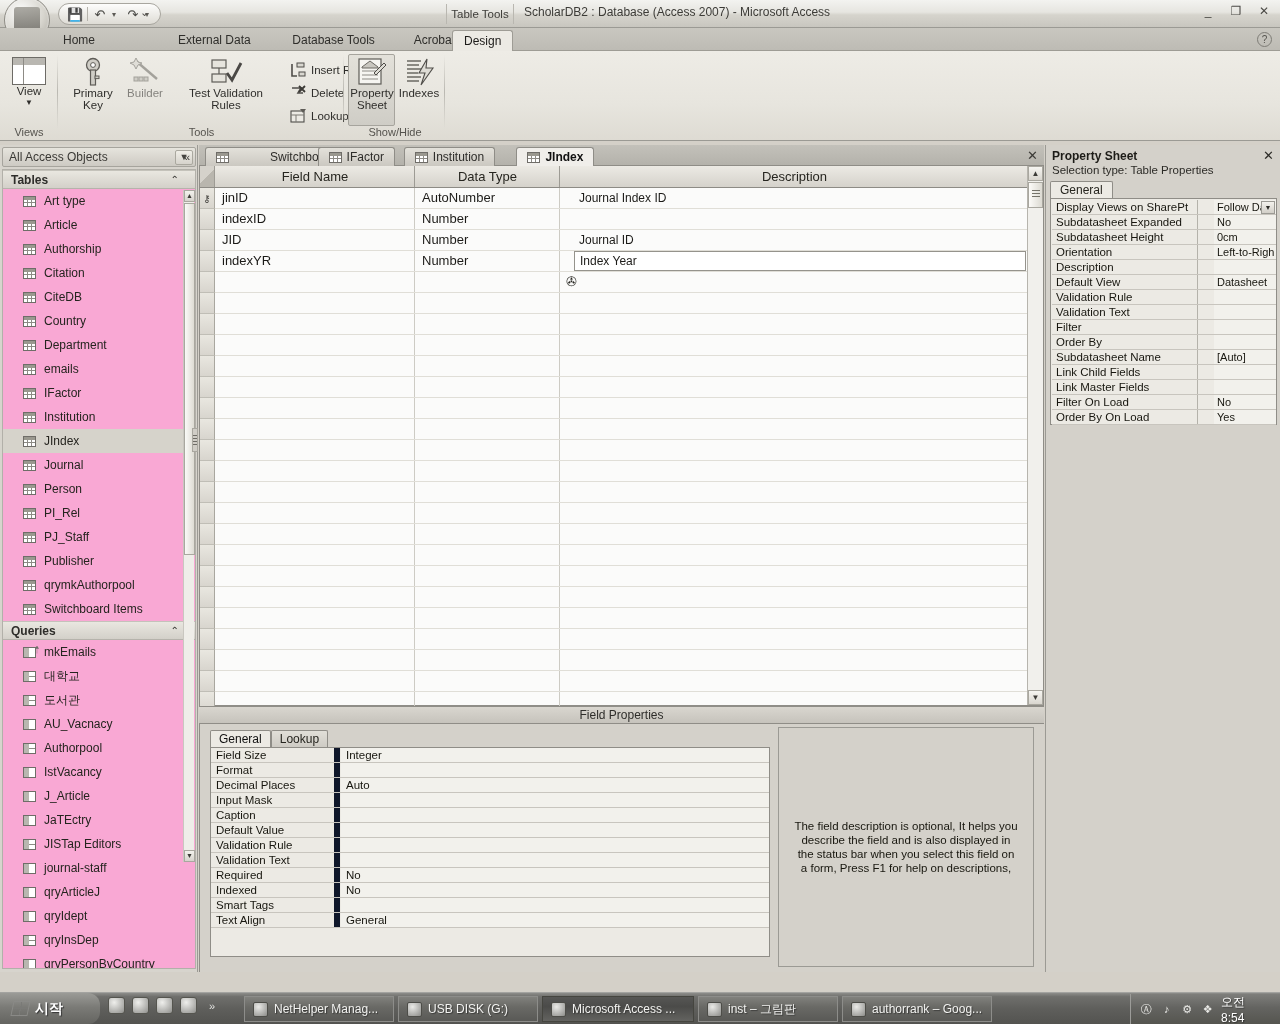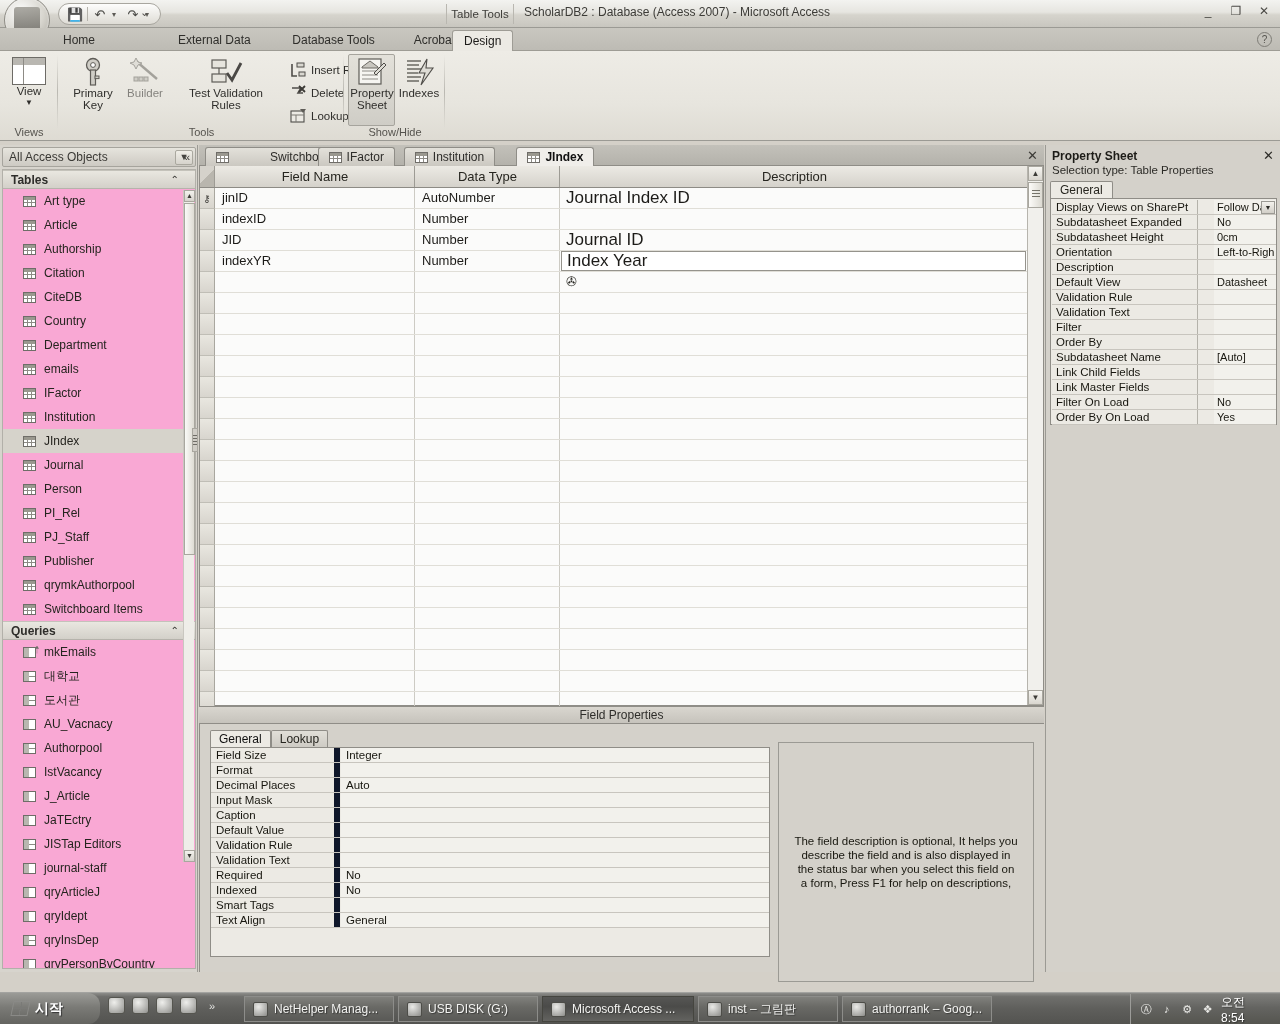--- a/index.html
+++ b/index.html
@@ -247,22 +247,22 @@
     position:absolute;left:0;top:0;width:15px;height:21px;
     background:linear-gradient(to bottom,#e9e7e0,#d8d5ce);
     border-right:1px solid #a9a79f;border-bottom:1px solid #c0beb6;
     display:flex;align-items:center;justify-content:center;
     font-size:10px;color:#3c3b37;
   }
   .cfield{position:absolute;left:16px;top:0;width:199px;height:20px;line-height:20px;
           padding-left:6px;font-size:13px;color:#1c1b18;border-right:1px solid #cdcbc4;}
   .ctype{position:absolute;left:216px;top:0;width:144px;height:20px;line-height:20px;
          padding-left:6px;font-size:13px;color:#1c1b18;border-right:1px solid #cdcbc4;}
-  .cdesc{position:absolute;left:361px;top:0;right:17px;height:20px;line-height:20px;
-         padding-left:5px;font-size:17px;color:#1c1b18;}
+  .cdesc{position:absolute;left:374px;top:0;right:17px;height:20px;line-height:20px;
+         padding-left:5px;font-size:12px;color:#1c1b18;}
   .cdesc.active{border:1px solid #95938c;background:#fff;height:20px;line-height:18px;}
   .gvscroll{
     position:absolute;right:0;top:0;width:16px;height:100%;
     background:#f1f0ec;border-left:1px solid #b6b4ad;
   }
   .gvscroll .up,.gvscroll .dn{
     position:absolute;left:0;width:15px;height:15px;
     background:linear-gradient(to bottom,#f6f5f1,#d9d6cf);border:1px solid #a9a79f;
     font-size:8px;text-align:center;line-height:13px;color:#3c3b37;
   }
@@ -302,21 +302,21 @@
     background:#eceae4;border:1px solid #8f8d87;
   }
   .fprow{position:absolute;left:0;width:100%;height:15px;border-bottom:1px solid #c8c5be;}
   .fpname{position:absolute;left:0;top:0;width:129px;height:14px;line-height:14px;
           padding-left:5px;font-size:11.5px;color:#17160f;border-right:6px solid #0f172a;}
   .fpval{position:absolute;left:130px;top:0;right:0;height:14px;line-height:14px;
          padding-left:5px;font-size:11.5px;color:#17160f;background:#f2f1ec;}
   .fphelp{
     position:absolute;left:778px;top:727px;width:256px;height:240px;
     background:#d4d1ca;border:1px solid #9b9a94;
-    display:flex;align-items:center;justify-content:center;padding:0 14px;margin-top:15px;
+    display:flex;align-items:center;justify-content:center;padding:0 14px;
   }
   .fphelp p{
     margin:0;text-align:center;font-size:11.5px;color:#18170f;line-height:14px;
   }
 
   
   .propsheet{
     position:absolute;left:1045px;top:145px;width:235px;height:827px;
     background:#d4d1ca;border-left:1px solid #9b9a94;
   }

